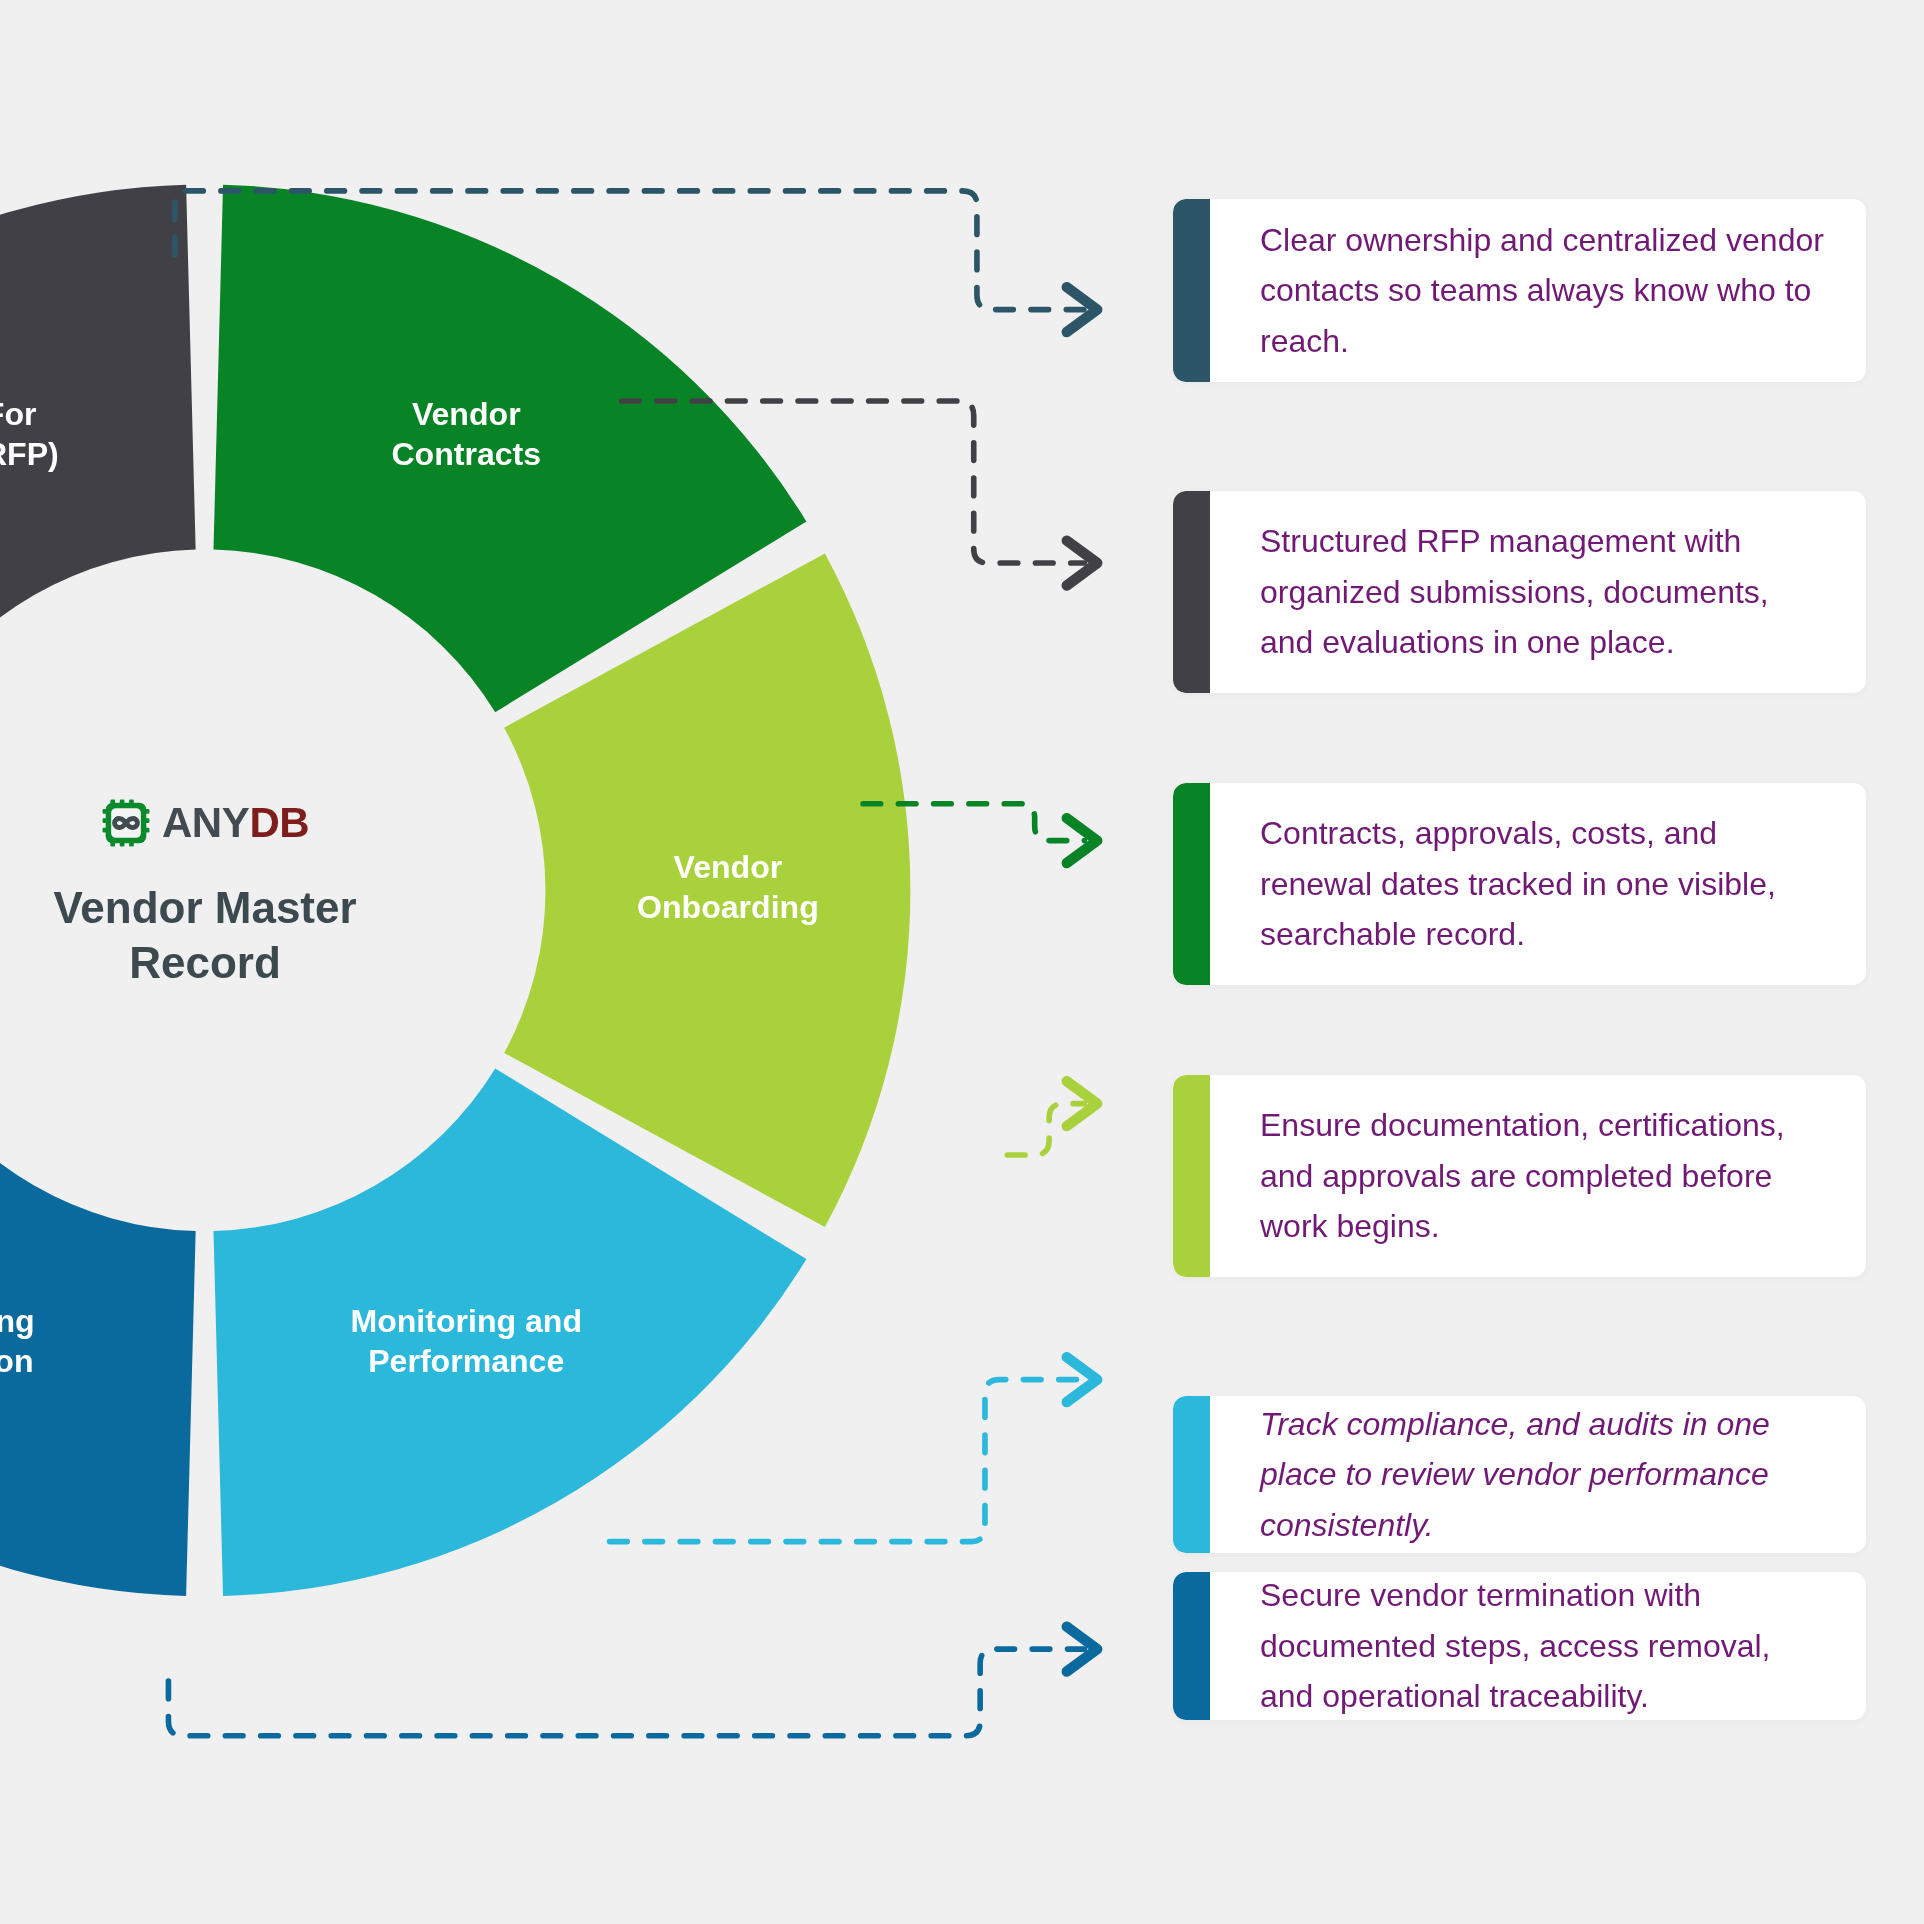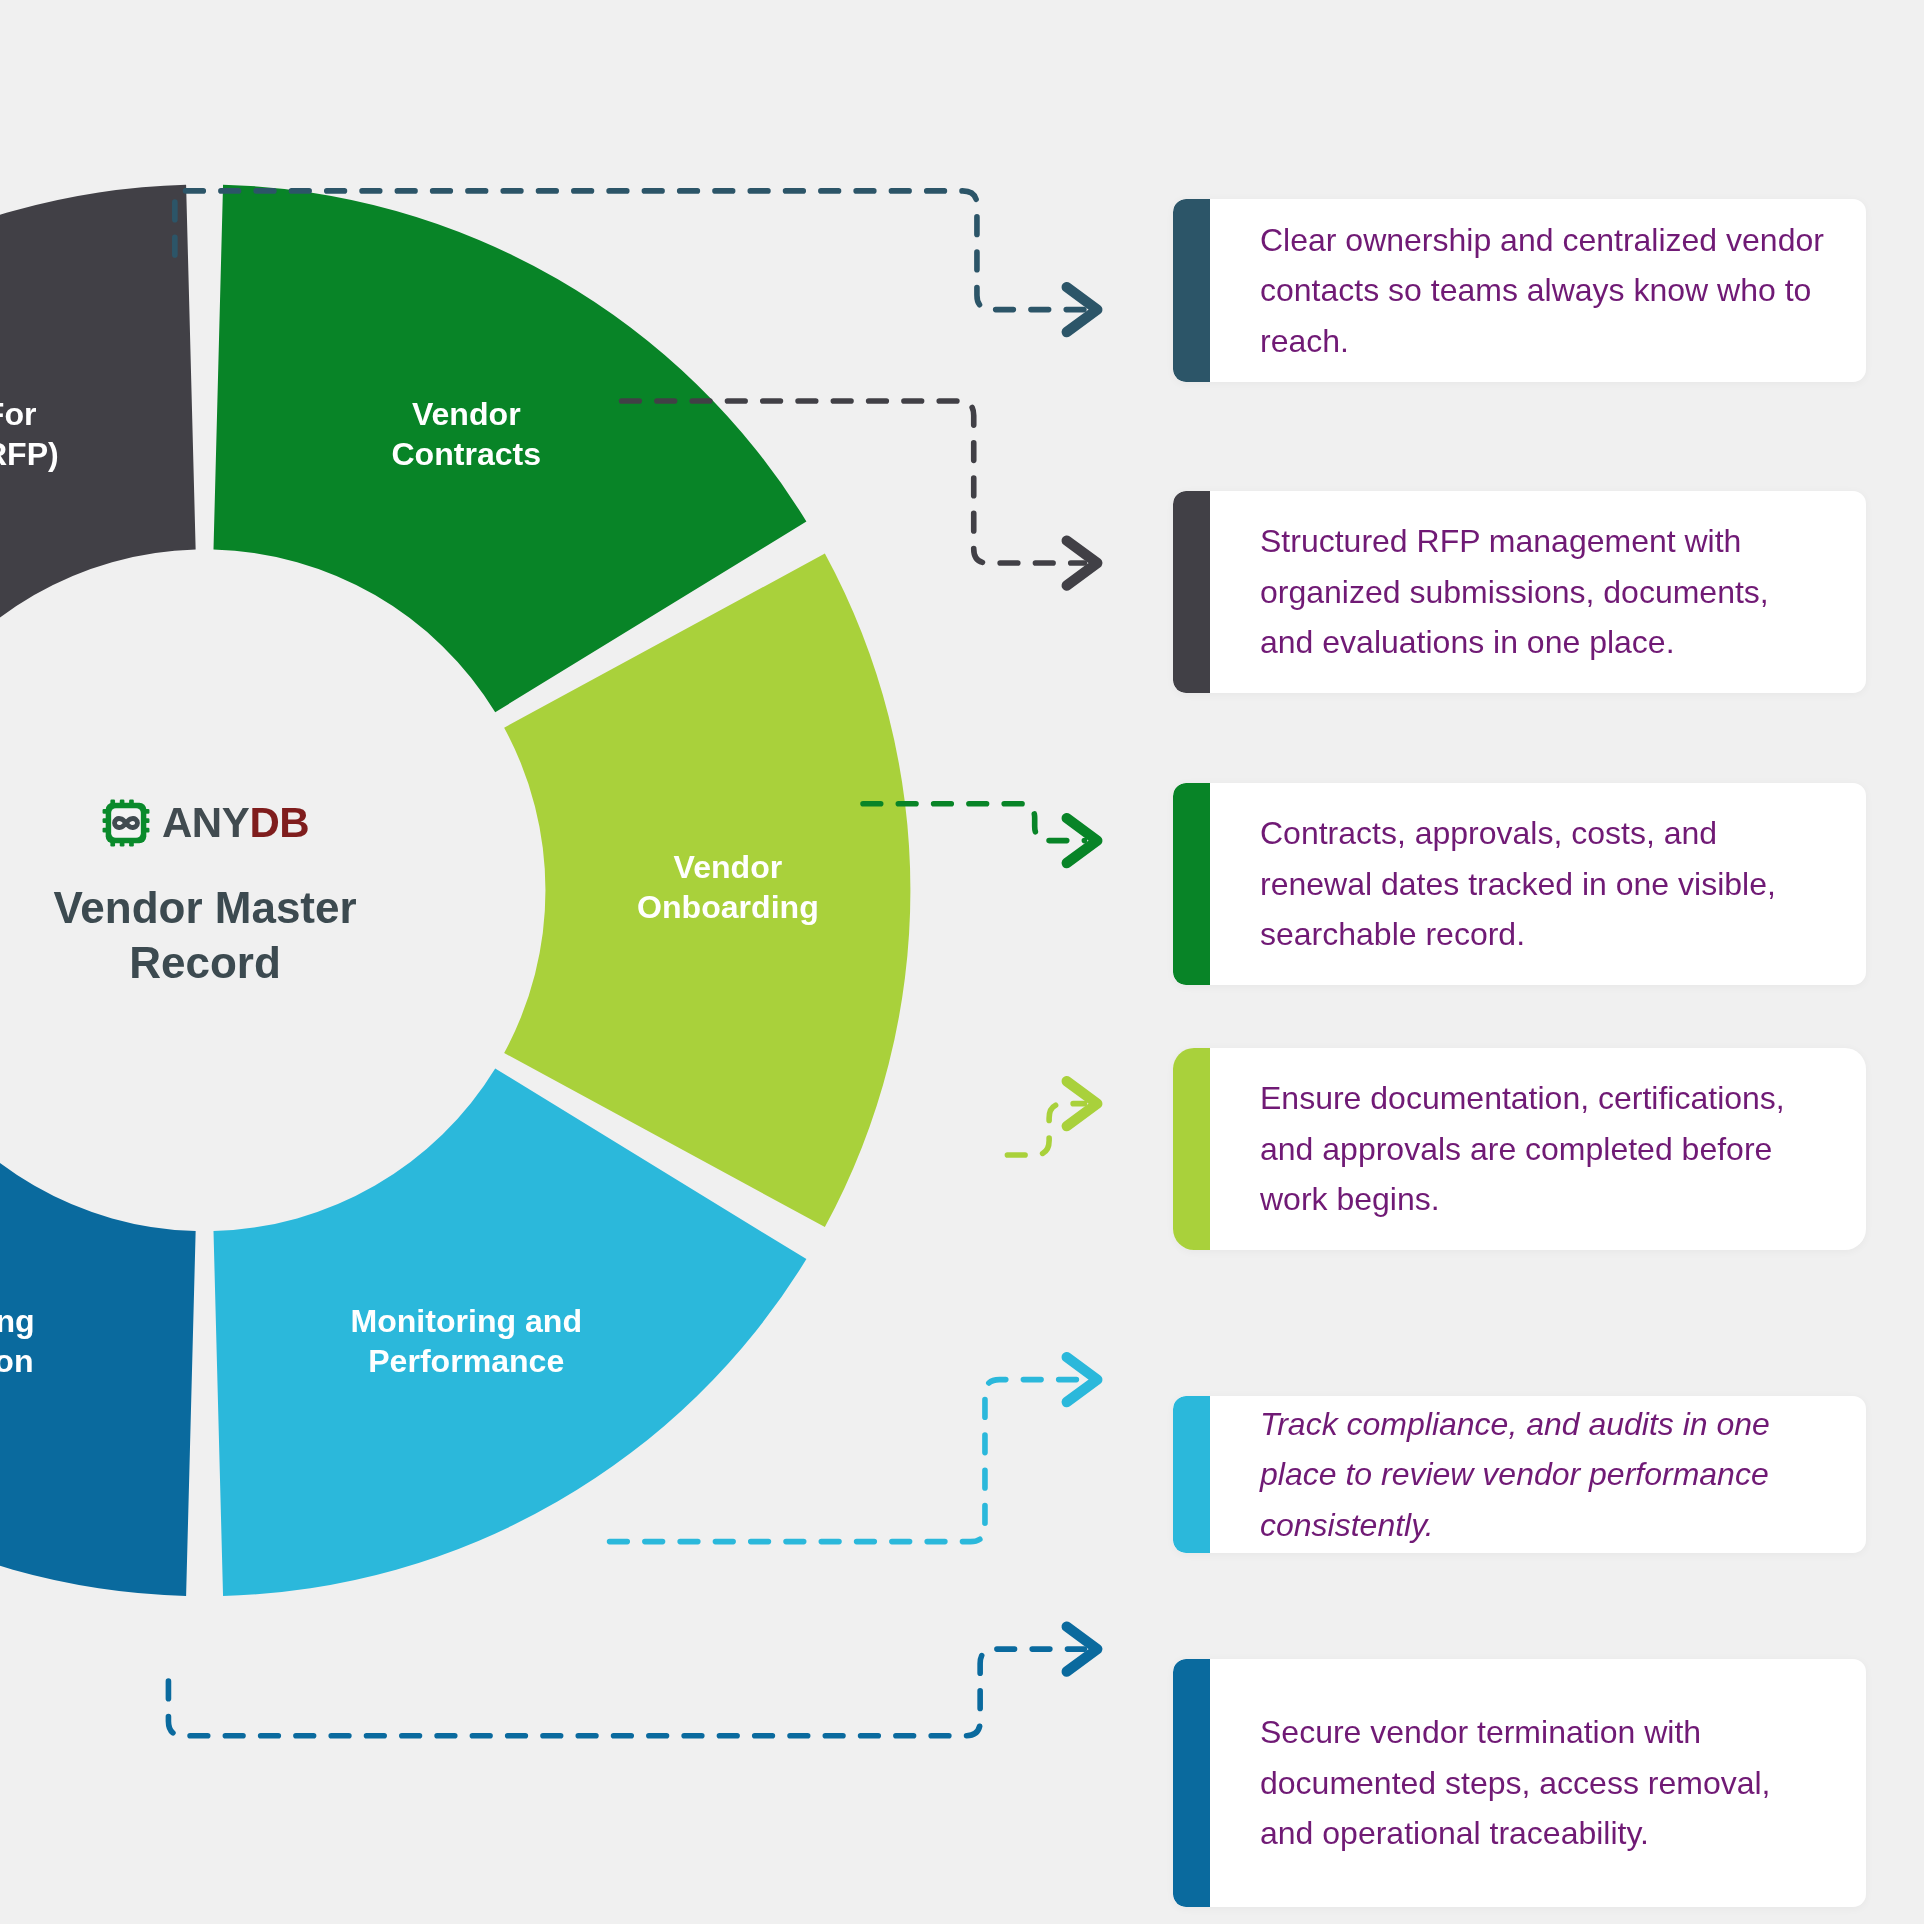--- a/index.html
+++ b/index.html
@@ -162,28 +162,28 @@
         <div class="card-text">Clear ownership and centralized vendor contacts so teams always know who to reach.</div>
       </div>
       <div class="card" style="top: 491px; height: 202px;">
         <div class="card-accent" style="background: rgb(65, 64, 70);"></div>
         <div class="card-text">Structured RFP management with organized submissions, documents, and evaluations in one place.</div>
       </div>
       <div class="card" style="top: 783px; height: 202px;">
         <div class="card-accent" style="background: rgb(8, 132, 39);"></div>
         <div class="card-text">Contracts, approvals, costs, and renewal dates tracked in one visible, searchable record.</div>
       </div>
-      <div class="card" style="top: 1048px; height: 202px; border-radius: 21px;">
+      <div class="card" style="top: 1075px; height: 202px;">
         <div class="card-accent" style="background: rgb(169, 209, 59);"></div>
         <div class="card-text">Ensure documentation, certifications, and approvals are completed before work begins.</div>
       </div>
       <div class="card" style="top: 1396px; height: 157px; font-style: italic;">
         <div class="card-accent" style="background: rgb(43, 184, 219);"></div>
         <div class="card-text">Track compliance, and audits in one place to review vendor performance consistently.</div>
       </div>
-      <div class="card" style="top: 1659px; height: 248px; justify-content: flex-end;">
+      <div class="card" style="top: 1572px; height: 148px; justify-content: flex-end;">
         <div class="card-accent" style="background: rgb(10, 106, 158);"></div>
         <div class="card-text">Secure vendor termination with documented steps, access removal, and operational traceability.</div>
       </div>
     </div>
 
 </div>
 
 
 </body></html>

